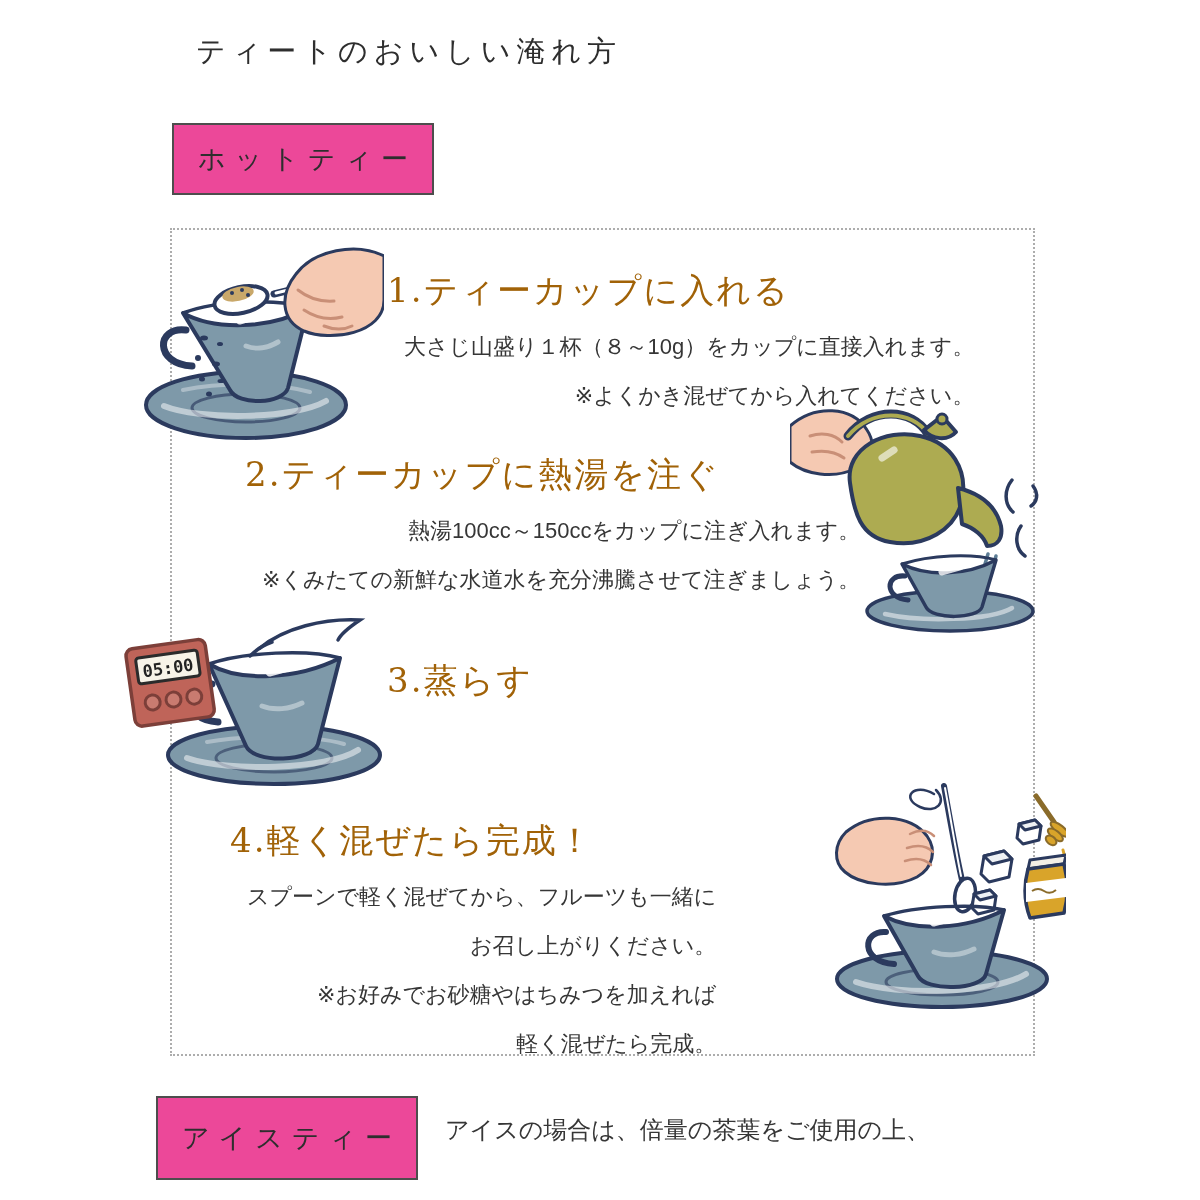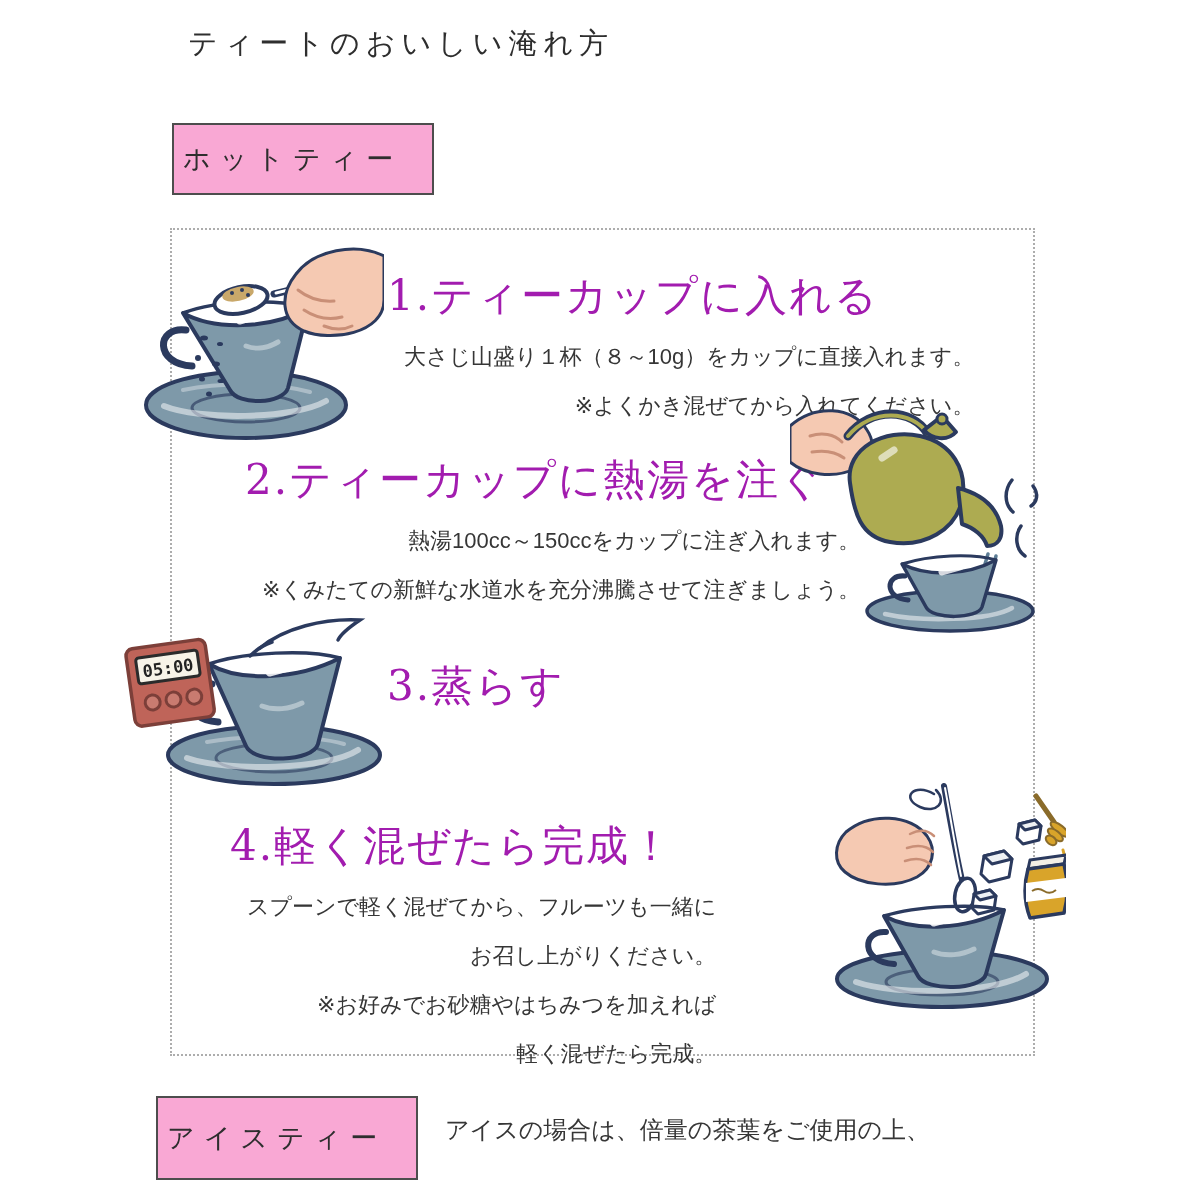--- a/index.html
+++ b/index.html
@@ -4,43 +4,43 @@
 <style>
   html,body{margin:0;padding:0;}
   body{
     width:1200px;height:1200px;position:relative;background:#ffffff;
     font-family:"Liberation Sans","DejaVu Sans",sans-serif;color:#333;
     overflow:hidden;
   }
 
   
   .page-title{
-    position:absolute;left:180px;top:16px;margin:8px;
+    position:absolute;left:180px;top:16px;margin:16px;
     font-size:29px;font-weight:500;letter-spacing:6px;color:#2e2e2e;
     font-family:"DejaVu Serif","Liberation Serif",serif;
   }
 
   
   .label-box{
-    position:absolute;border:2px solid #4d4d4d;background:#f9a8d4;
-    display:flex;align-items:center;
+    position:absolute;border:2px solid #4d4d4d;background:#ec4899;
+    display:flex;align-items:center;justify-content:center;
     font-family:"DejaVu Serif","Liberation Serif",serif;
     font-size:27px;letter-spacing:9px;color:#2e2e2e;text-indent:9px;
   }
   .label-box.hot{left:172px;top:123px;width:258px;height:68px;}
   .label-box.ice{left:156px;top:1096px;width:258px;height:80px;}
 
   
   .steps-box{
     position:absolute;left:170px;top:228px;width:865px;height:828px;
     border:2px dotted #adadad;box-sizing:border-box;
   }
   .step-text{position:absolute;}
   .step-heading{
-    margin:0 0 14px 0;font-size:42px;font-weight:500;color:#a21caf;
+    margin:0 0 14px 0;font-size:34px;font-weight:500;color:#a16207;
     letter-spacing:2px;font-family:"DejaVu Serif","Liberation Serif",serif;
     white-space:nowrap;
   }
   .step-body p{margin:17px;font-size:22px;line-height:32px;color:#363636;white-space:nowrap;text-align:right;}
 
   .illus{position:absolute;}
 
   
   .ice-text{position:absolute;left:437px;top:1102px;}
   .ice-text p{margin:8px;font-size:24px;line-height:40px;color:#363636;white-space:nowrap;}

